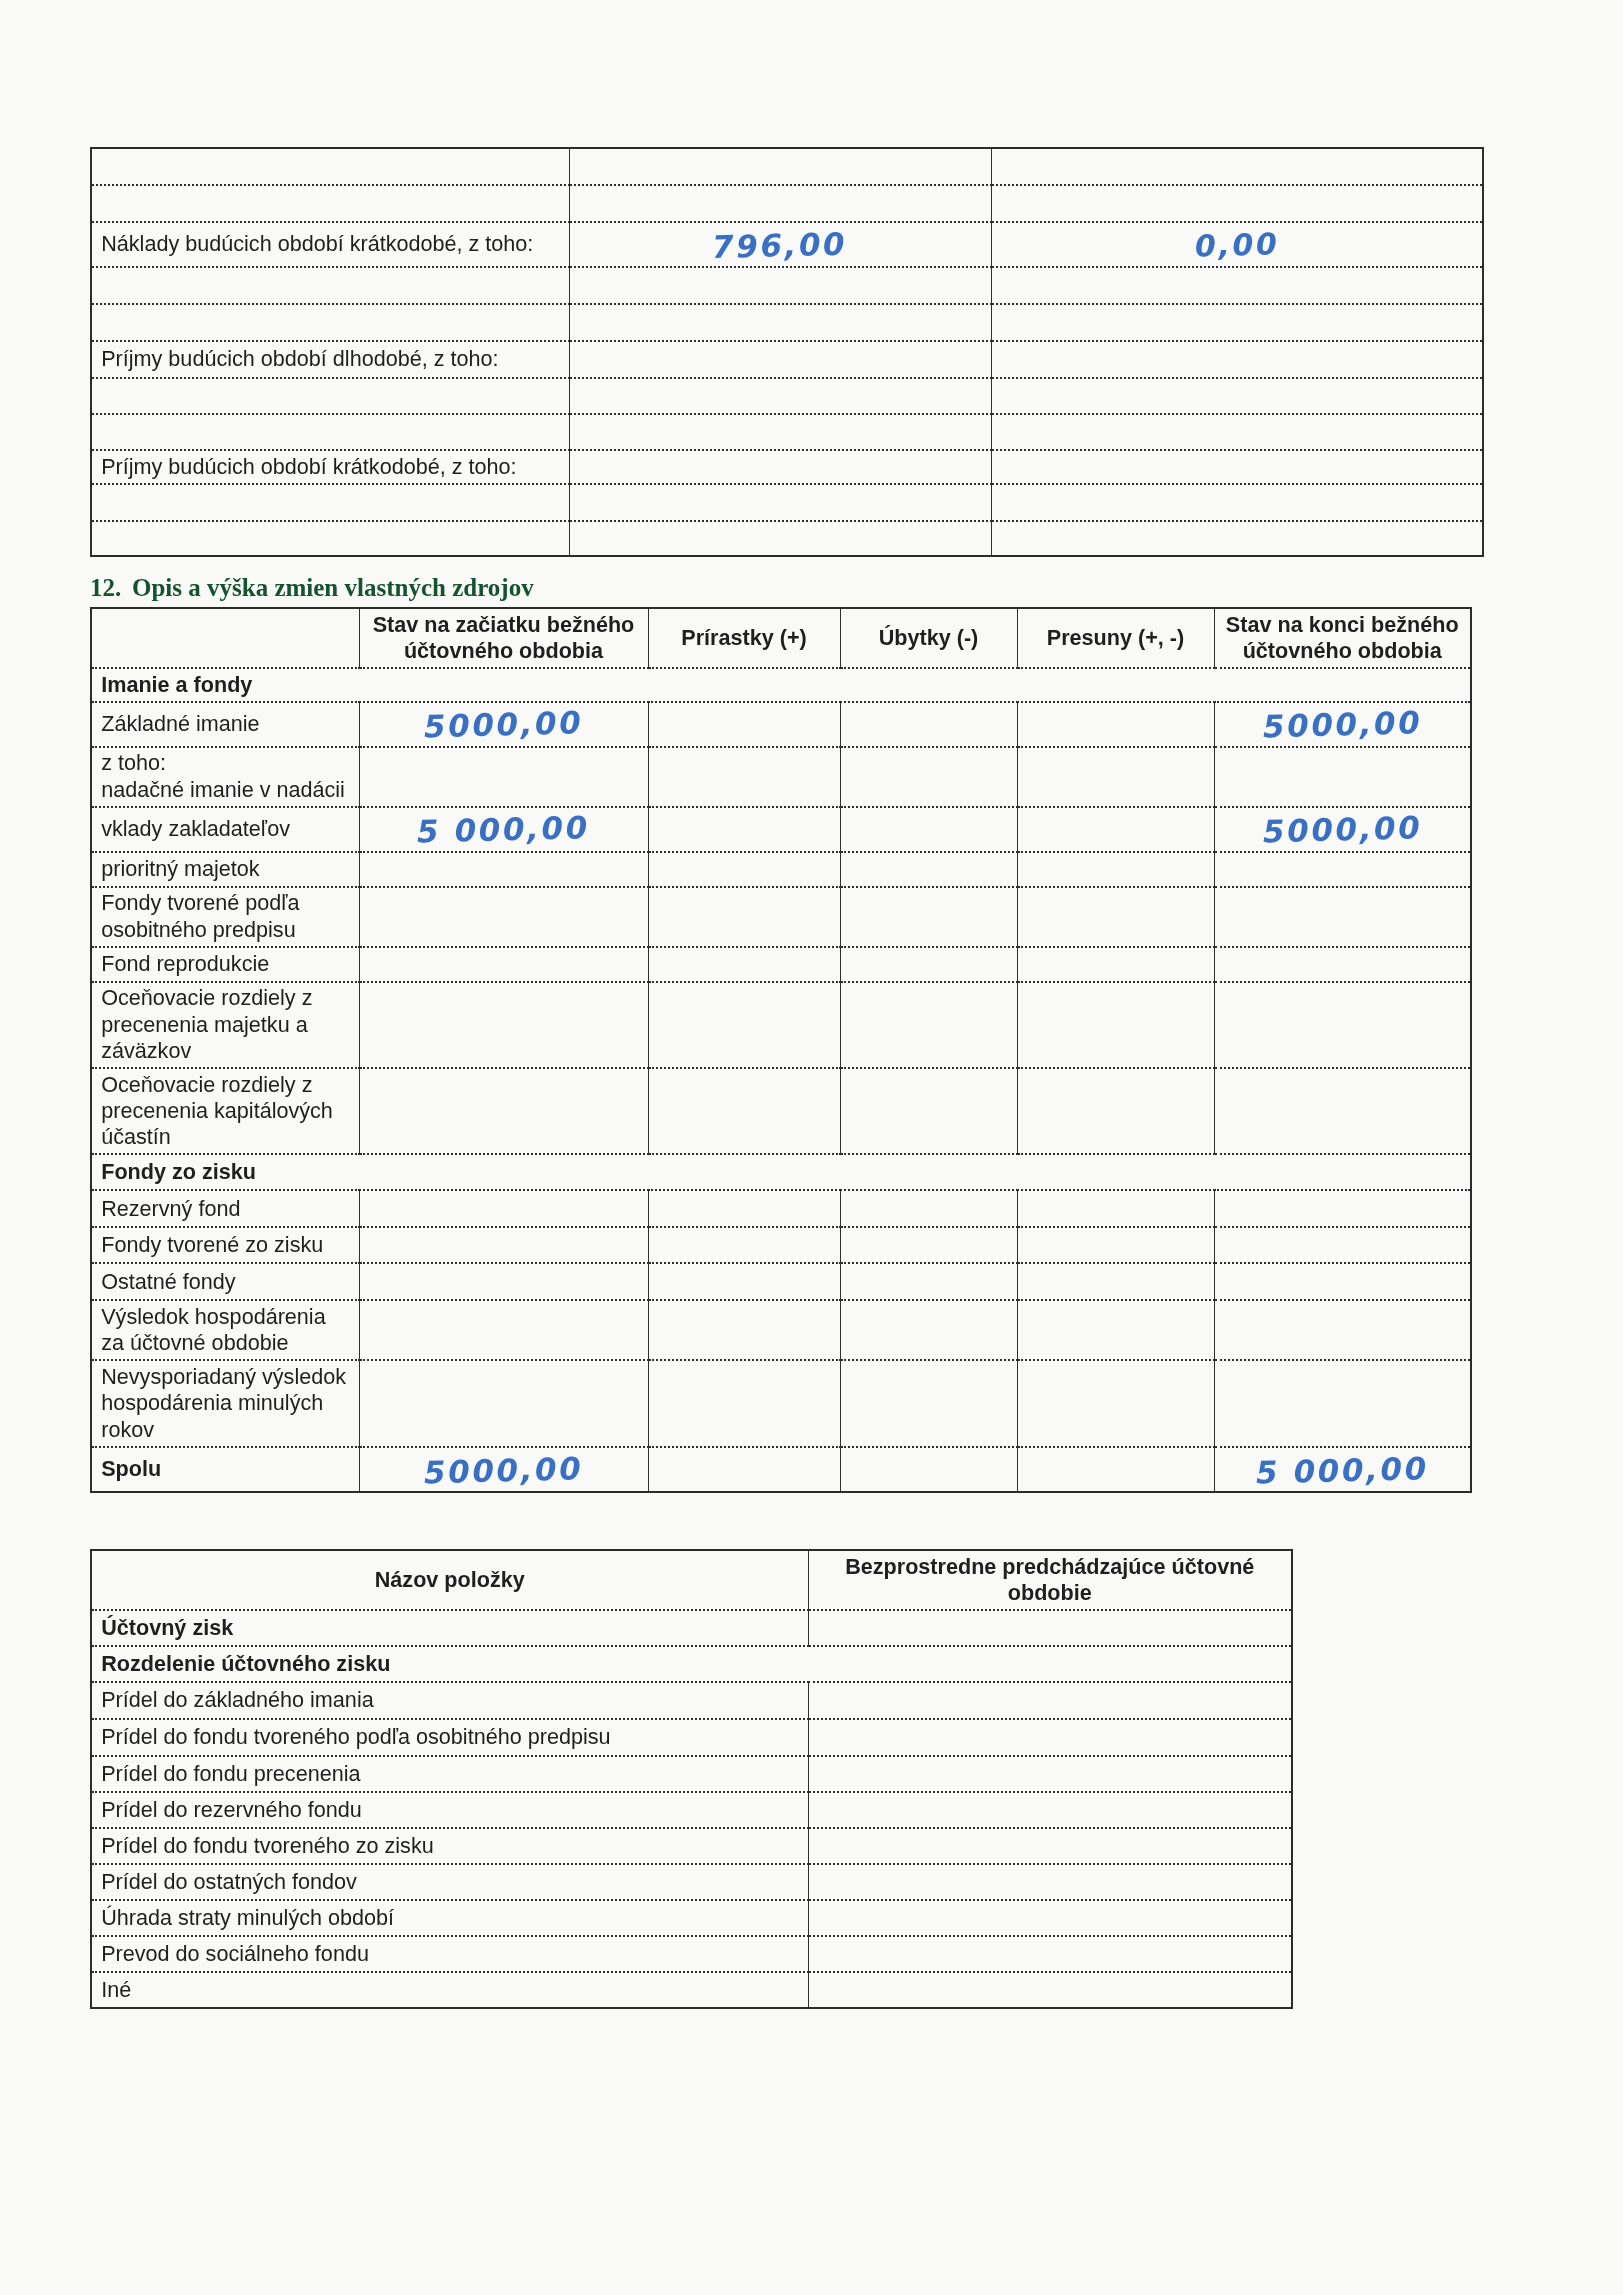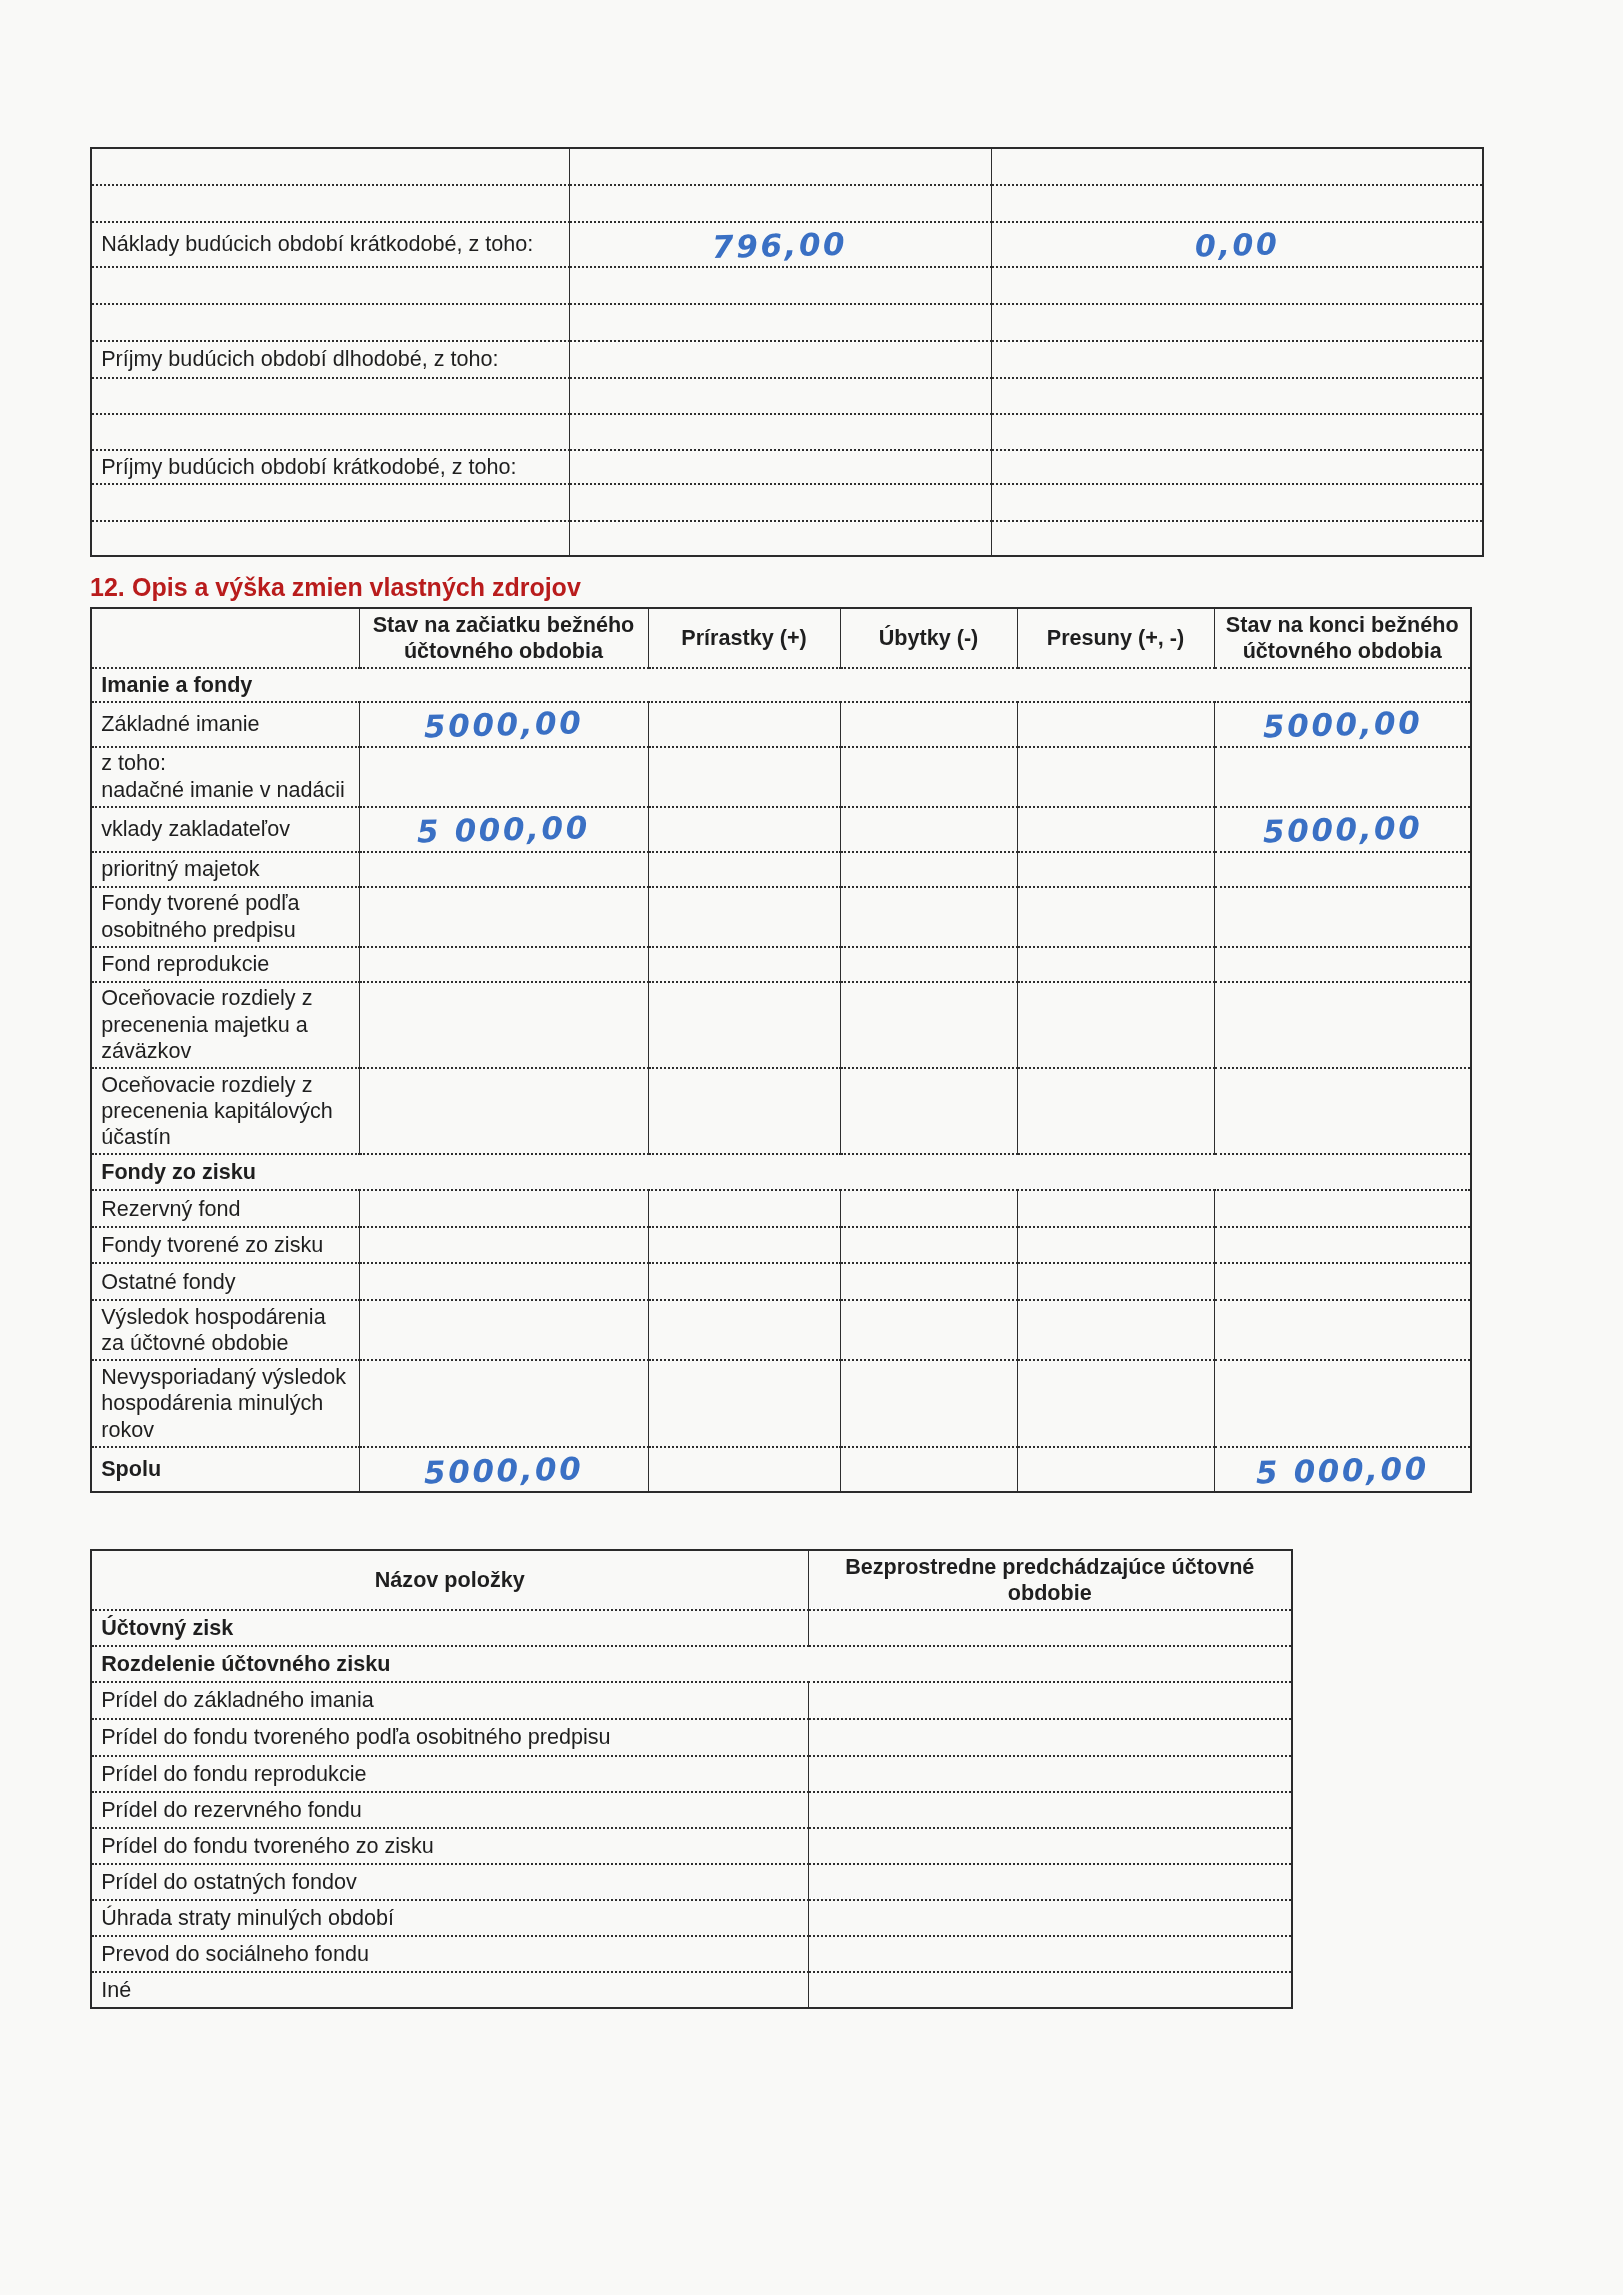--- a/index.html
+++ b/index.html
@@ -44,21 +44,22 @@
     transform:rotate(-1.5deg) translateY(1.3px);
     white-space:nowrap;
   }
   .hw.small{font-size:30px;}
   .sec-head{
     position:absolute;
     display:flex;
     font-weight:bold;
     font-size:25px;
     line-height:29px;
-    color:#b91c1c;
+    color:#14532d;
+    font-family:Liberation Serif, serif;
   }
   .sec-head .num{flex:none;width:42px;}
   .sec-head .ttl{display:block;}
 </style>
 </head>
 <body>
 
 <div class="page">
 
   <table class="tbl" style="left:90px; top:147px; width:1392px;">
@@ -291,21 +292,21 @@
       </tr>
       <tr style="height:37px">
         <td class="lbl">Prídel do základného imania</td>
         <td></td>
       </tr>
       <tr style="height:37px">
         <td class="lbl">Prídel do fondu tvoreného podľa osobitného predpisu</td>
         <td></td>
       </tr>
       <tr style="height:36px">
-        <td class="lbl">Prídel do fondu reprodukcie</td>
+        <td class="lbl">Prídel do fondu precenenia</td>
         <td></td>
       </tr>
       <tr style="height:36px">
         <td class="lbl">Prídel do rezervného fondu</td>
         <td></td>
       </tr>
       <tr style="height:36px">
         <td class="lbl">Prídel do fondu tvoreného zo zisku</td>
         <td></td>
       </tr>

